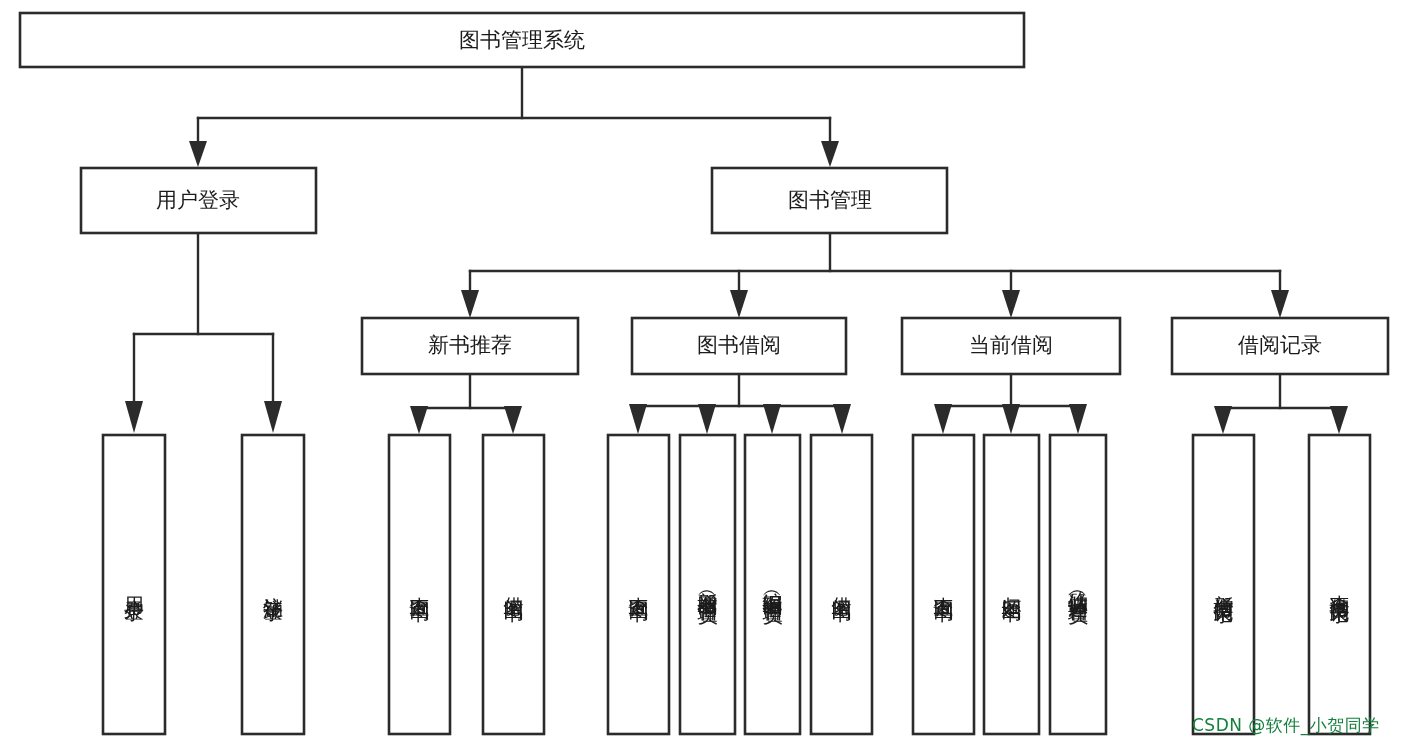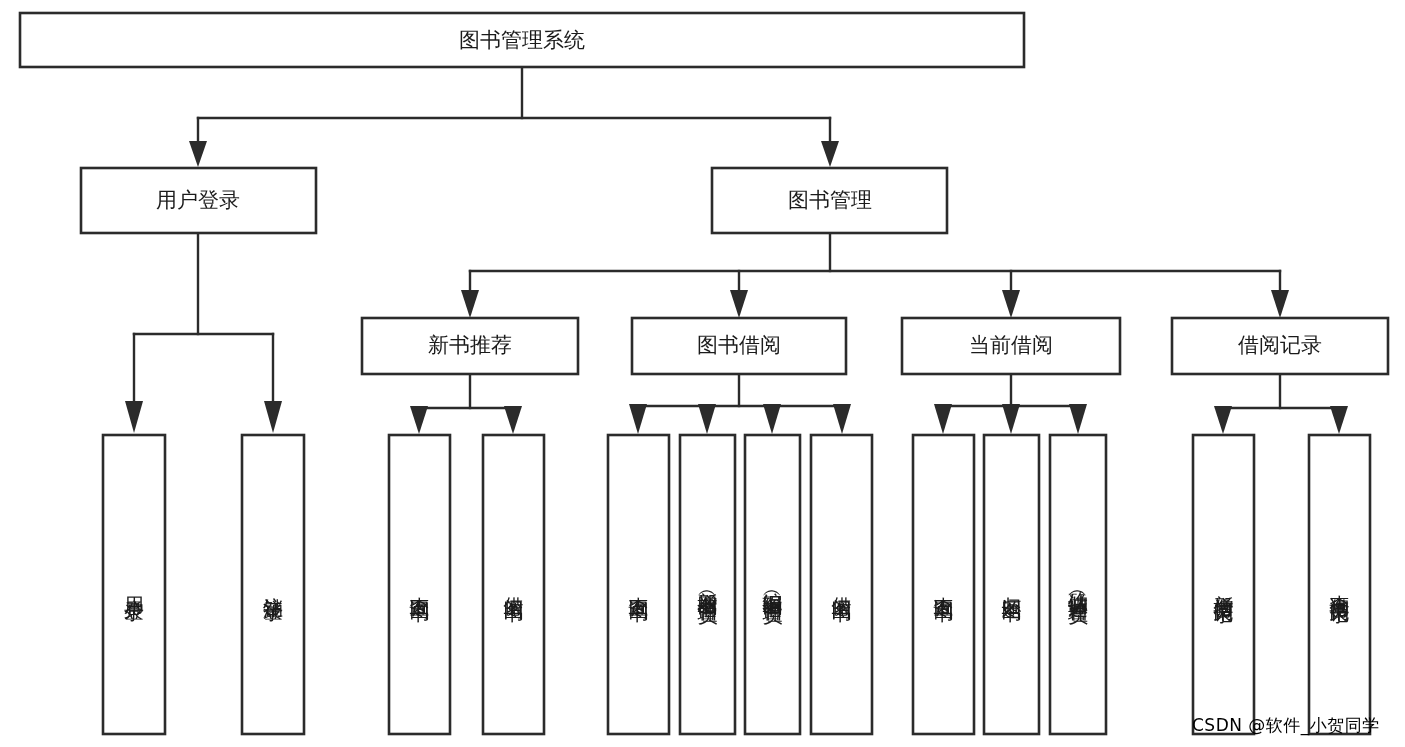--- a/index.html
+++ b/index.html
@@ -60,21 +60,21 @@
     display: flex;
     align-items: center;
     justify-content: center;
     white-space: nowrap;
     user-select: none;
   }
   .watermark {
     position: absolute;
     font-family: "DejaVu Sans", "Liberation Sans", sans-serif;
     font-size: 17px;
-    color: #000000;
+    color: #15803d;
     white-space: nowrap;
     letter-spacing: 0.5px;
   }
 </style>
 </head>
 <body>
 
 <div id="diagram-root">
 
   <svg id="flow-svg" viewBox="0 0 1405 747">

